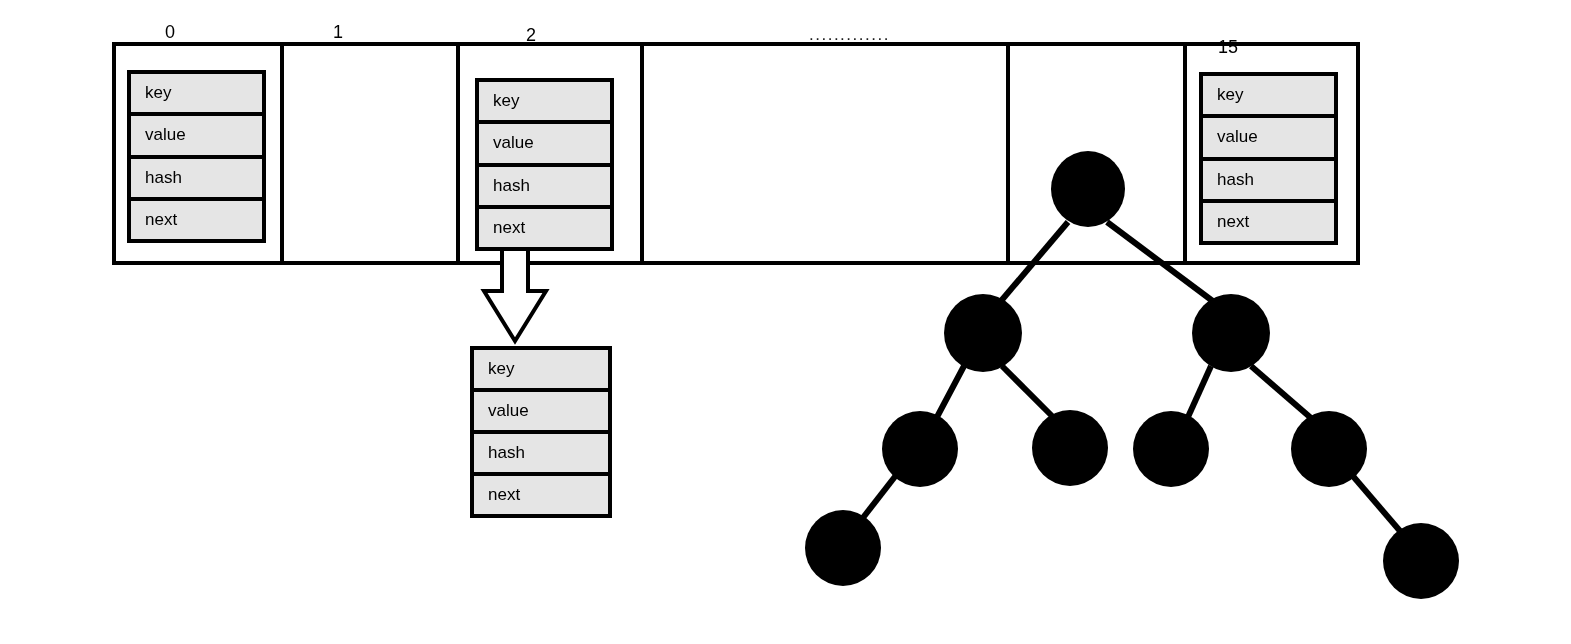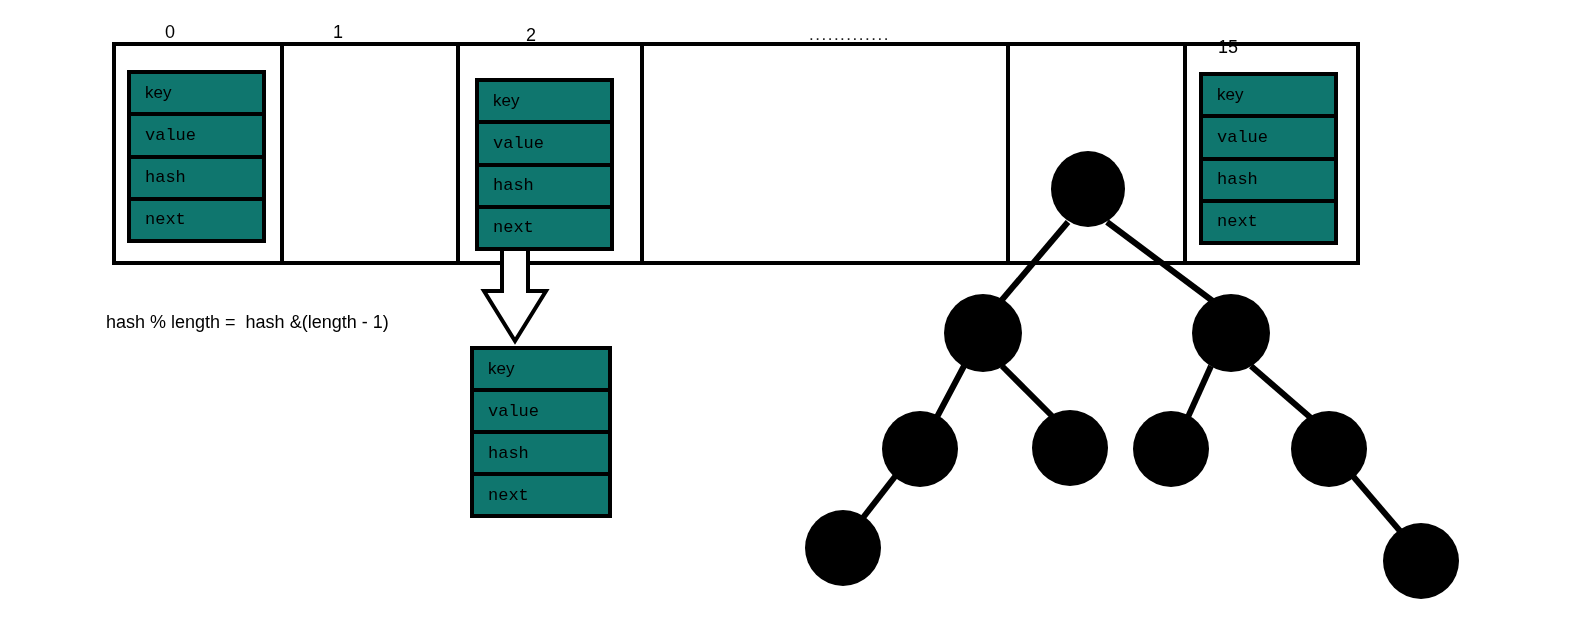--- a/index.html
+++ b/index.html
@@ -64,25 +64,24 @@
     flex-direction: column;
   }
   .node-row {
     flex: 1 1 0;
     box-sizing: border-box;
     display: flex;
     align-items: center;
     padding-left: 14px;
     font-size: 17px;
     color: #000;
-    background: #0f766e;
+    background: #e5e5e5;
   }
   .node-row + .node-row {
     border-top: 4px solid #000;
-    font-family: Liberation Mono, monospace;
   }
 
   
   .formula {
     position: absolute;
     font-size: 18px;
     line-height: 22px;
     white-space: pre;
     color: #000;
   }
@@ -148,21 +147,20 @@
     <div class="node-row">next</div>
   </div>
 
   <div class="node-box" style="left:470px; top:346px; width:142px; height:172px;">
     <div class="node-row">key</div>
     <div class="node-row">value</div>
     <div class="node-row">hash</div>
     <div class="node-row">next</div>
   </div>
 
-  <div class="formula" style="left:106px; top:311px;">hash % length =  hash &amp;(length - 1)</div>
 
   <svg class="overlay" viewBox="0 0 1571 644" xmlns="http://www.w3.org/2000/svg">
 
     <g>
       <polygon class="block-arrow" points="502,249 528,249 528,291 546,291 515,341 484,291 502,291"></polygon>
     </g>
 
     <g>
       <line class="tree-edge" x1="1068" y1="222" x2="1001" y2="301"></line>
       <line class="tree-edge" x1="1107" y1="222" x2="1214" y2="302"></line>

